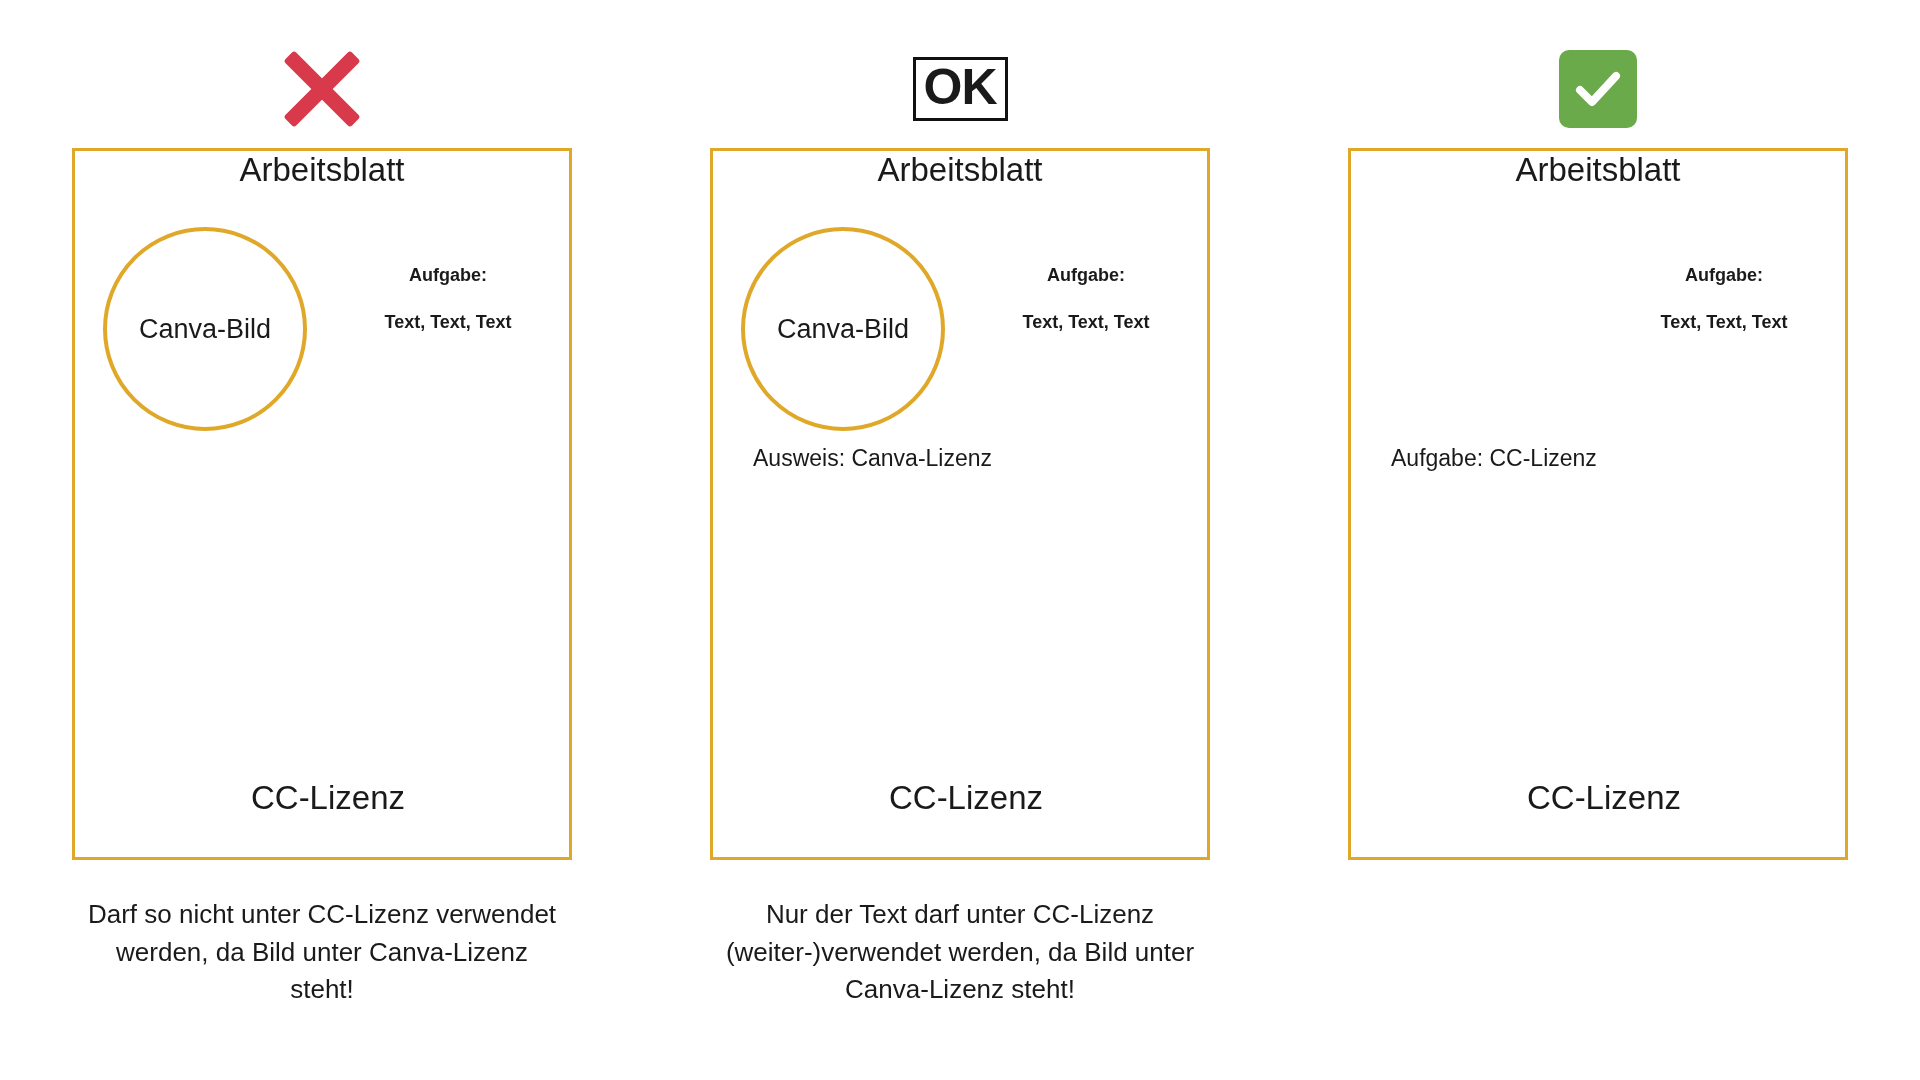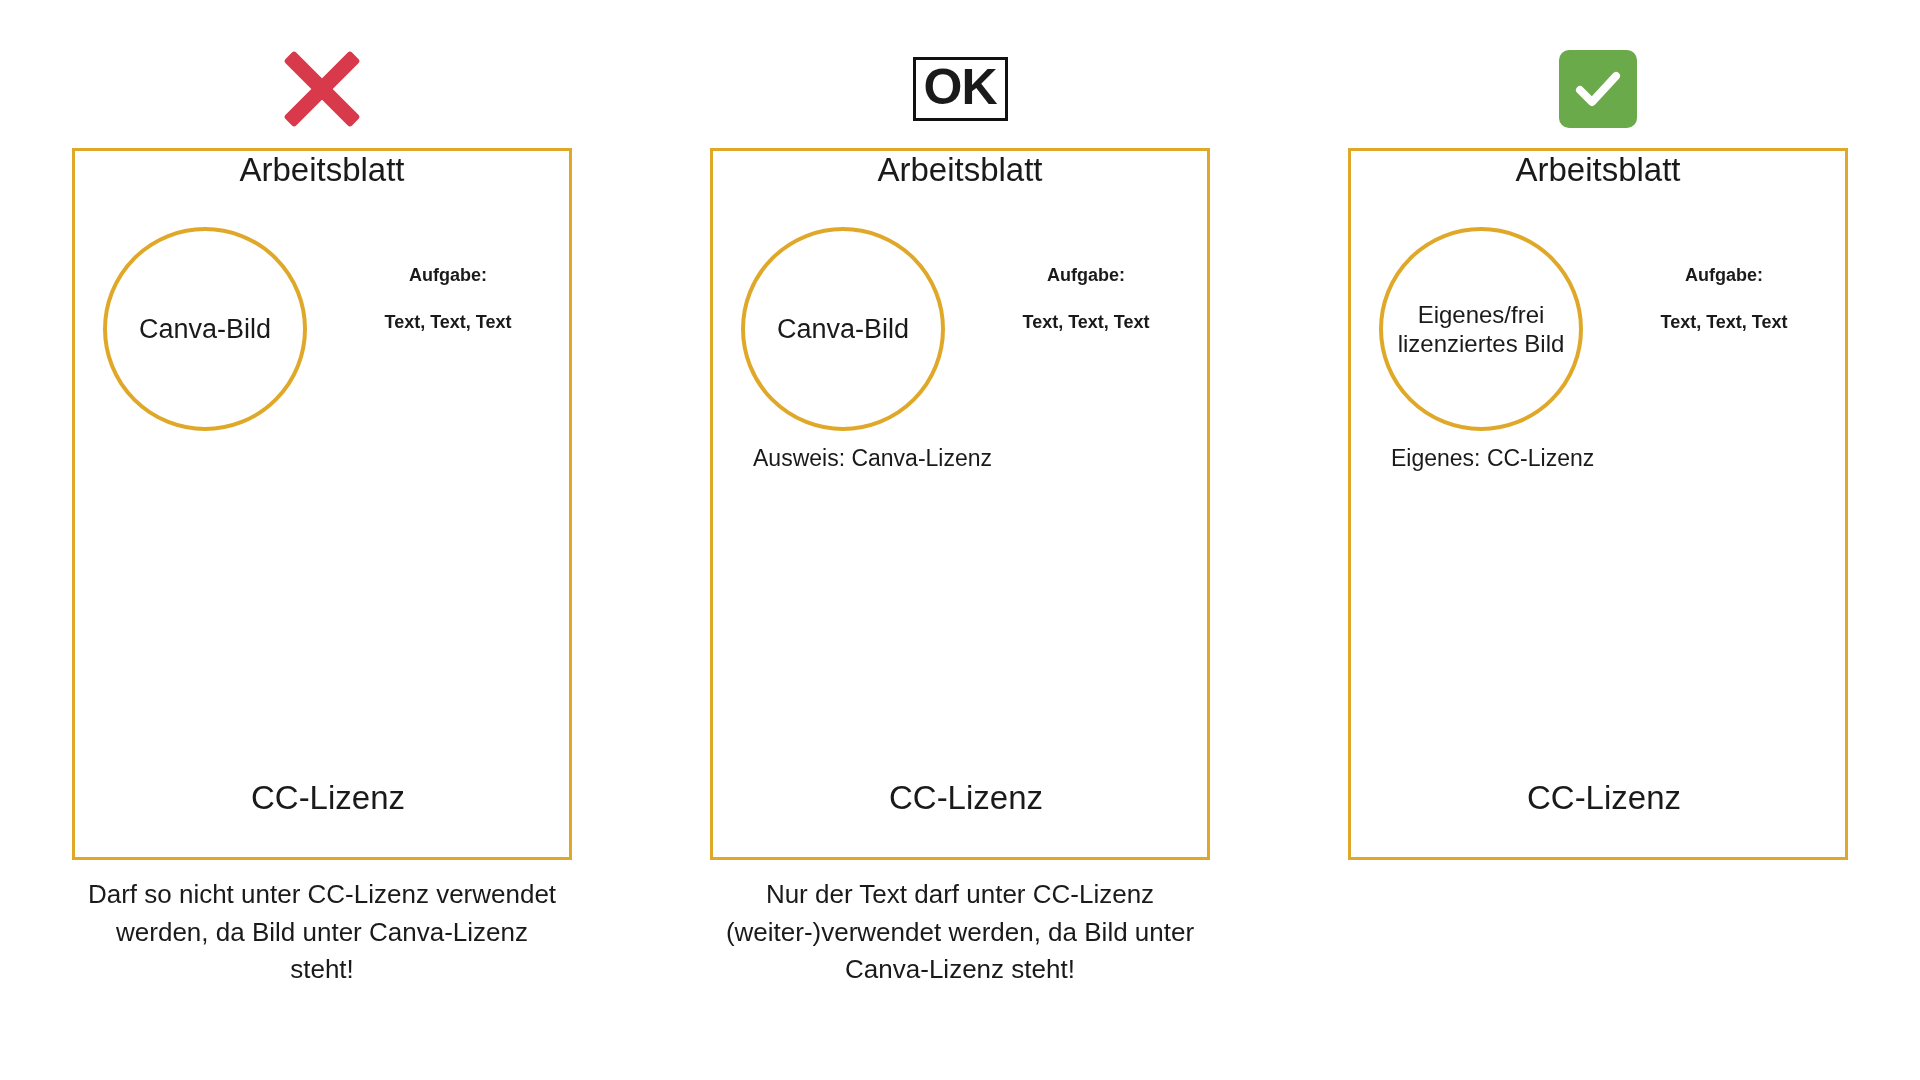--- a/index.html
+++ b/index.html
@@ -162,21 +162,21 @@
     right: 0;
     bottom: 40px;
     text-align: center;
     font-size: 33px;
     color: #1a1a1a;
     padding-left: 12px;
   }
 
   
   .caption {
-    margin-top: 16px;
+    margin-top: 36px;
     width: 470px;
     text-align: center;
     font-size: 26px;
     line-height: 1.45;
     color: #1a1a1a;
   }
 </style>
 </head>
 <body>
 
@@ -225,25 +225,24 @@
       <div class="status">
         <div class="mark-check">
           <svg width="56" height="56" viewBox="0 0 56 56" aria-hidden="true">
             <path d="M10 29 L22 41 L46 15" fill="none" stroke="#ffffff" stroke-width="8" stroke-linecap="round" stroke-linejoin="round"></path>
           </svg>
         </div>
       </div>
       <div class="sheet">
         <div class="sheet-title">Arbeitsblatt</div>
         <div class="sheet-body">
-          <div class="pic-circle small-text">Eigenes/frei lizenziertes Bild</div>
           <div class="task-block">
             <div class="task-label">Aufgabe:</div>
             <div class="task-text">Text, Text, Text</div>
           </div>
-          <div class="ausweis">Eigenes: CC-Lizenz</div>
+          <div class="ausweis">Aufgabe: CC-Lizenz</div>
         </div>
         <div class="sheet-footer">CC-Lizenz</div>
       </div>
     </div>
 
   </div>
 </div>
 
 </body></html>

